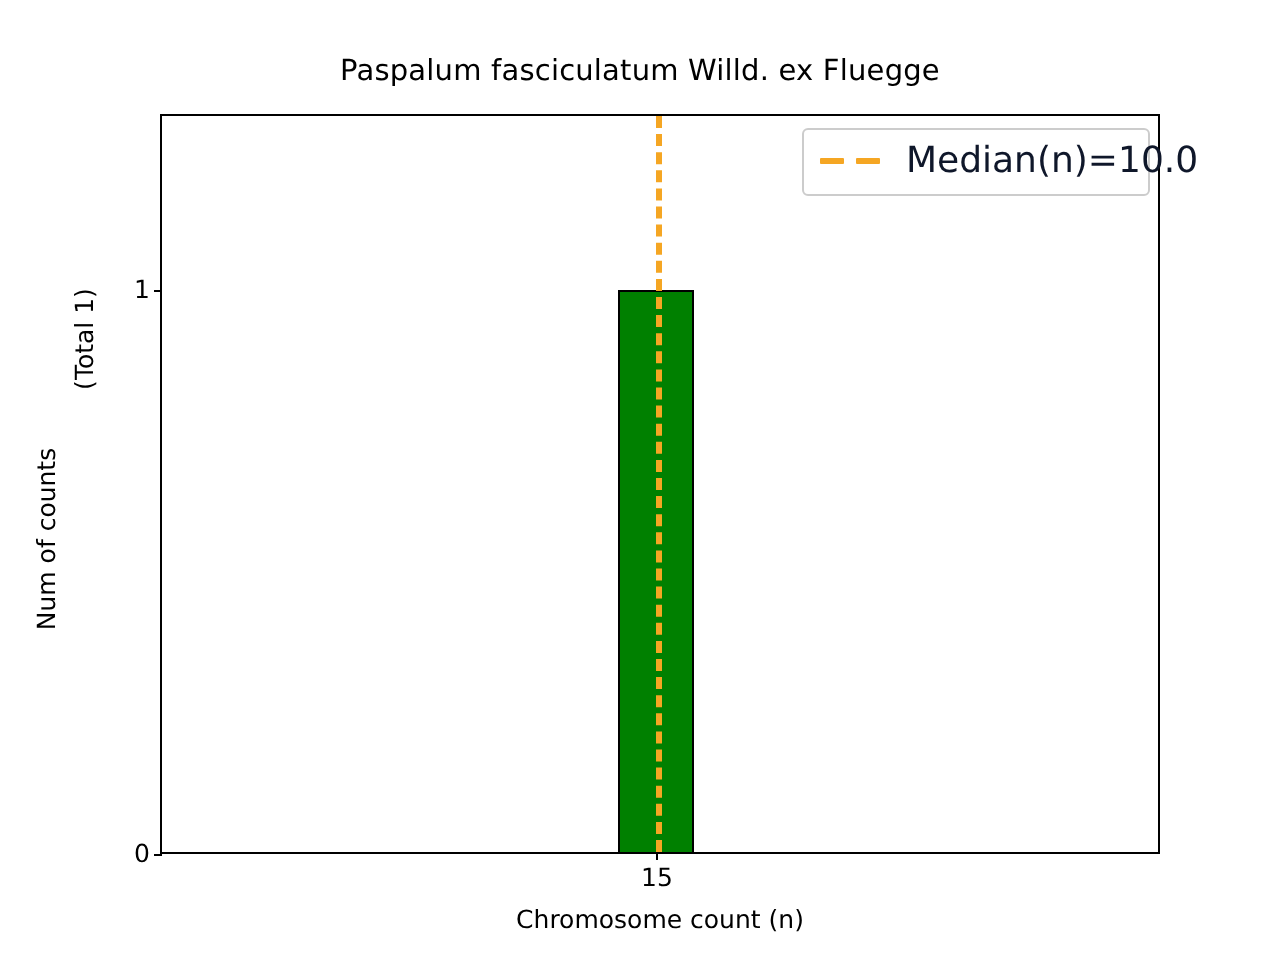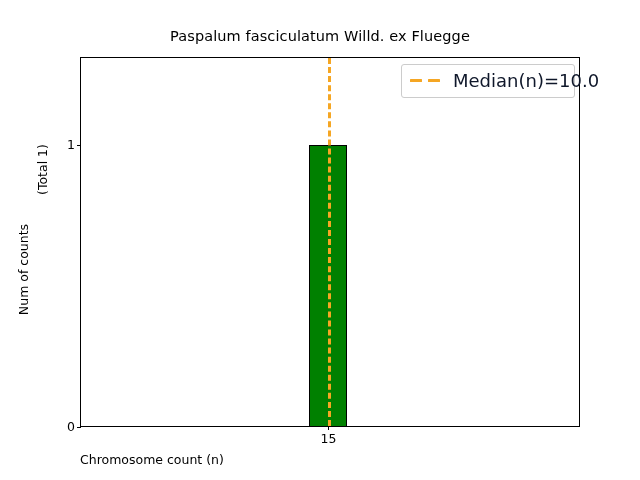--- a/index.html
+++ b/index.html
@@ -104,21 +104,21 @@
     white-space: nowrap;
     color: #000000;
   }
 
   
   #xlabel {
     position: absolute;
     left: 80px;
     top: 452px;
     width: 500px;
-    text-align: left;
+    text-align: center;
     font-size: 12.5px;
     white-space: nowrap;
     color: #000000;
   }
   #ylabel-wrap {
     position: absolute;
     left: 0px;
     top: 57px;
     width: 56px;
     height: 370px;

